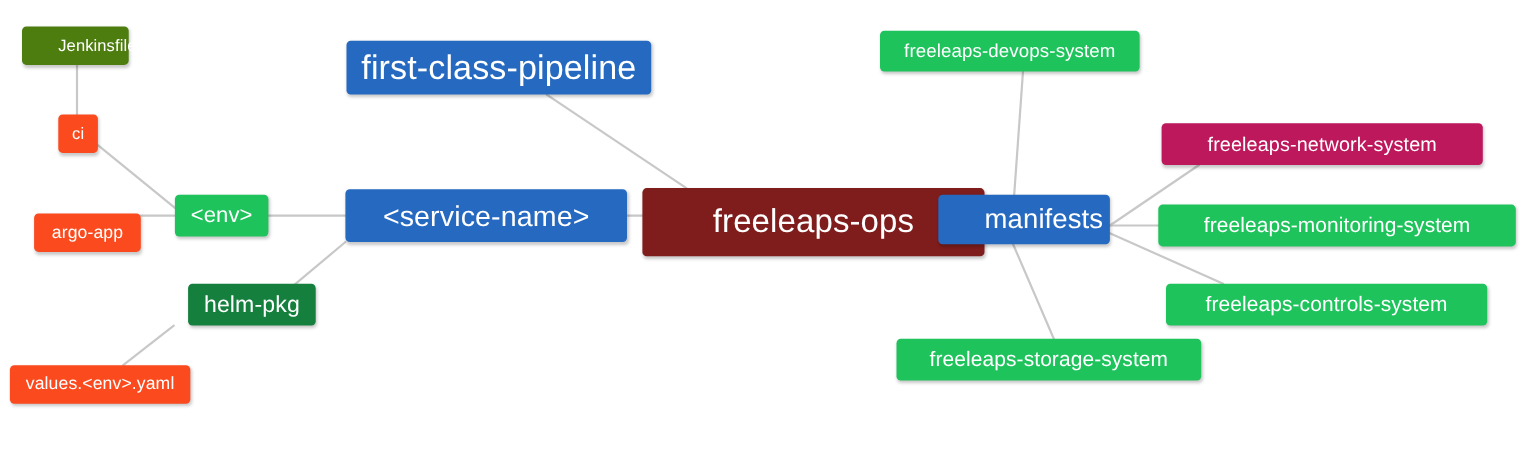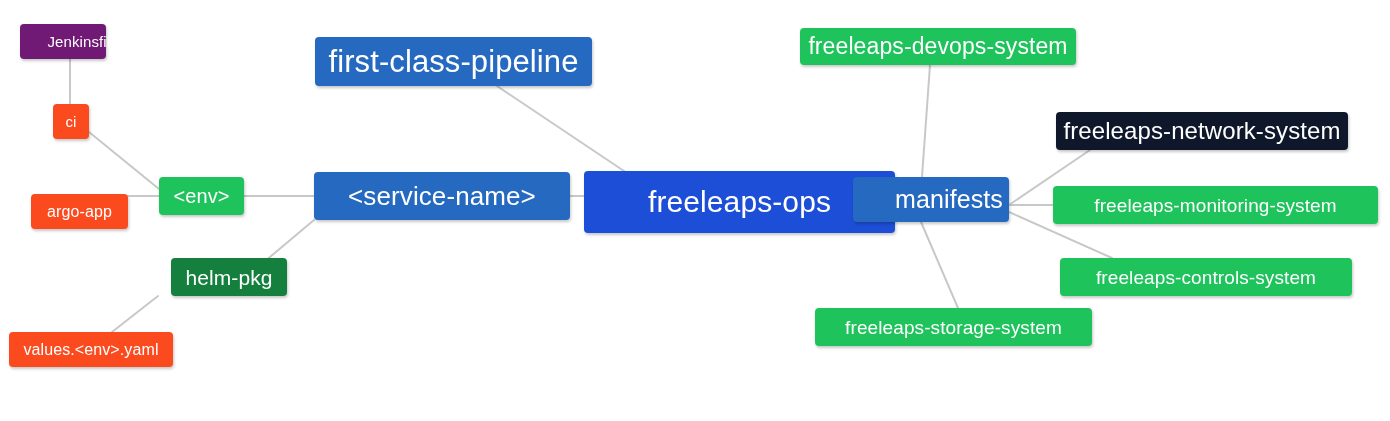--- a/index.html
+++ b/index.html
@@ -60,21 +60,21 @@
       <line x1="497" y1="86" x2="624" y2="171" stroke="#c8c8c8" stroke-width="2" stroke-linecap="round"></line>
       <line x1="570" y1="196" x2="584" y2="196" stroke="#c8c8c8" stroke-width="2" stroke-linecap="round"></line>
       <line x1="845" y1="199" x2="853" y2="199" stroke="#c8c8c8" stroke-width="2" stroke-linecap="round"></line>
       <line x1="930" y1="65" x2="922" y2="177" stroke="#c8c8c8" stroke-width="2" stroke-linecap="round"></line>
       <line x1="1009" y1="205" x2="1090" y2="150" stroke="#c8c8c8" stroke-width="2" stroke-linecap="round"></line>
       <line x1="1009" y1="205" x2="1053" y2="205" stroke="#c8c8c8" stroke-width="2" stroke-linecap="round"></line>
       <line x1="1009" y1="212" x2="1112" y2="258" stroke="#c8c8c8" stroke-width="2" stroke-linecap="round"></line>
       <line x1="921" y1="222" x2="958" y2="308" stroke="#c8c8c8" stroke-width="2" stroke-linecap="round"></line>
     </svg>
   <div id="node-layer">
-      <div class="node" style="left: 20px; top: 24px; width: 86px; height: 35px; background: #701a75; font-size: 15px; padding-left: 40px;">
+      <div class="node" style="left: 20px; top: 24px; width: 97px; height: 35px; background: #4d7c0f; font-size: 15px; padding-left: 40px;">
         <span class="node-label">Jenkinsfile</span>
       </div>
       <div class="node" style="left: 53px; top: 104px; width: 36px; height: 35px; background: rgb(251, 74, 30); font-size: 15px;">
         <span class="node-label">ci</span>
       </div>
       <div class="node" style="left: 31px; top: 178px; width: 97px; height: 35px; background: rgb(251, 74, 30); font-size: 16px; margin-top: 16px;">
         <span class="node-label">argo-app</span>
       </div>
       <div class="node" style="left: 159px; top: 177px; width: 85px; height: 38px; background: rgb(30, 195, 92); font-size: 20px;">
         <span class="node-label">&lt;env&gt;</span>
@@ -84,30 +84,30 @@
       </div>
       <div class="node" style="left: 9px; top: 332px; width: 164px; height: 35px; background: rgb(251, 74, 30); font-size: 16px;">
         <span class="node-label">values.&lt;env&gt;.yaml</span>
       </div>
       <div class="node" style="left: 315px; top: 37px; width: 277px; height: 49px; background: rgb(37, 105, 192); font-size: 31px;">
         <span class="node-label">first-class-pipeline</span>
       </div>
       <div class="node" style="left: 314px; top: 172px; width: 256px; height: 48px; background: rgb(37, 105, 192); font-size: 26px;">
         <span class="node-label">&lt;service-name&gt;</span>
       </div>
-      <div class="node" style="left: 584px; top: 171px; width: 311px; height: 62px; background: #1d4ed8; font-size: 30px; justify-content: center;">
+      <div class="node" style="left: 584px; top: 171px; width: 311px; height: 62px; background: #7f1d1d; font-size: 30px; justify-content: center;">
         <span class="node-label">freeleaps-ops</span>
       </div>
       <div class="node" style="left: 853px; top: 177px; width: 156px; height: 45px; background: rgb(37, 105, 192); font-size: 25px; padding-left: 36px;">
         <span class="node-label">manifests</span>
       </div>
-      <div class="node" style="left: 800px; top: 28px; width: 276px; height: 37px; background: rgb(30, 195, 92); font-size: 23px;">
+      <div class="node" style="left: 800px; top: 28px; width: 236px; height: 37px; background: rgb(30, 195, 92); font-size: 17px;">
         <span class="node-label">freeleaps-devops-system</span>
       </div>
-      <div class="node" style="left: 1056px; top: 112px; width: 292px; height: 38px; background: #0f172a; font-size: 24px;">
+      <div class="node" style="left: 1056px; top: 112px; width: 292px; height: 38px; background: #be185d; font-size: 18px;">
         <span class="node-label">freeleaps-network-system</span>
       </div>
       <div class="node" style="left: 1053px; top: 186px; width: 325px; height: 38px; background: rgb(30, 195, 92); font-size: 19px;">
         <span class="node-label">freeleaps-monitoring-system</span>
       </div>
       <div class="node" style="left: 1060px; top: 258px; width: 292px; height: 38px; background: rgb(30, 195, 92); font-size: 19px;">
         <span class="node-label">freeleaps-controls-system</span>
       </div>
       <div class="node" style="left: 815px; top: 308px; width: 277px; height: 38px; background: rgb(30, 195, 92); font-size: 19px;">
         <span class="node-label">freeleaps-storage-system</span>

